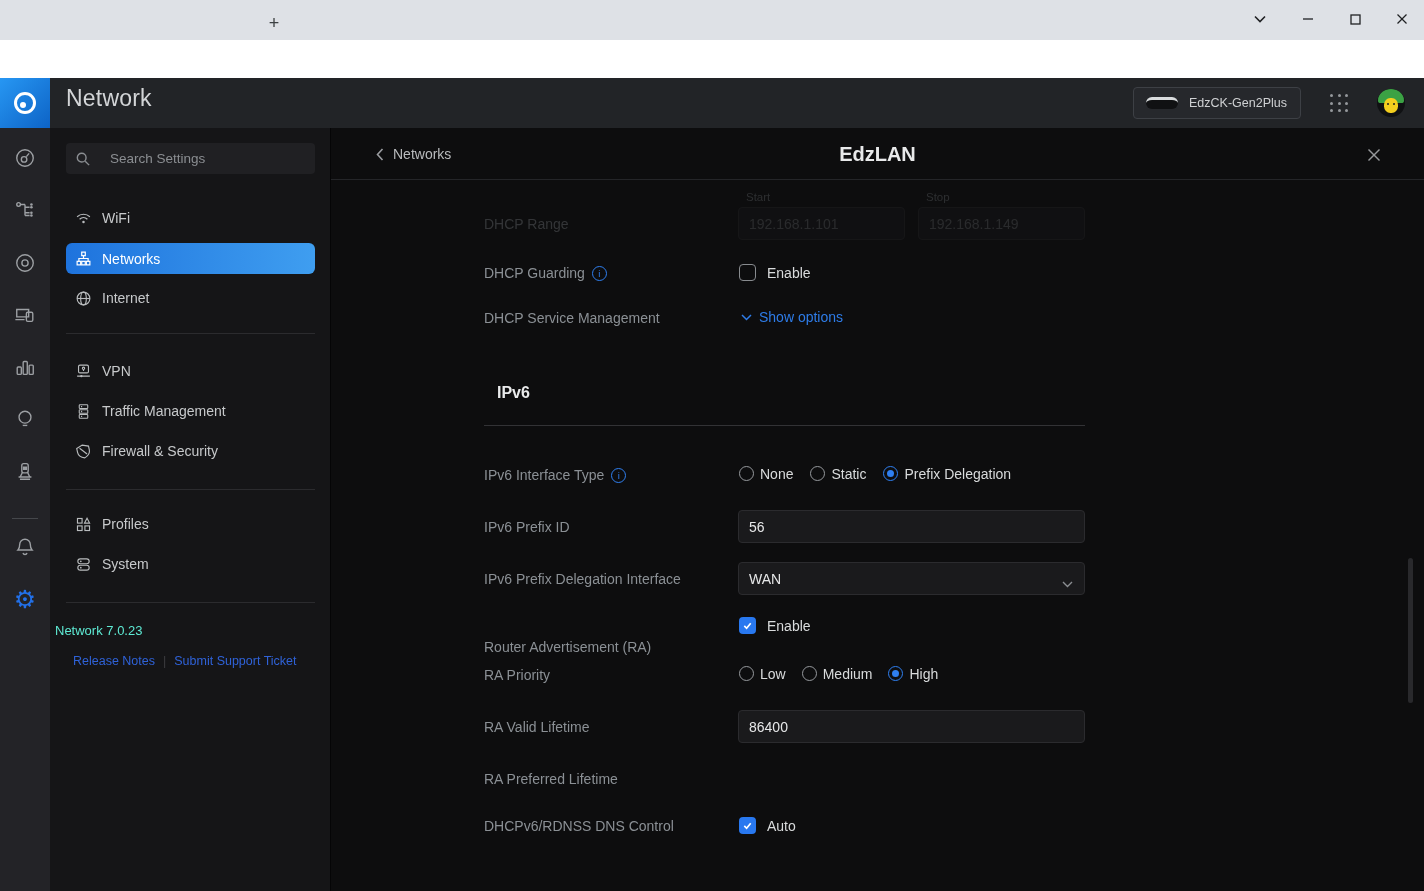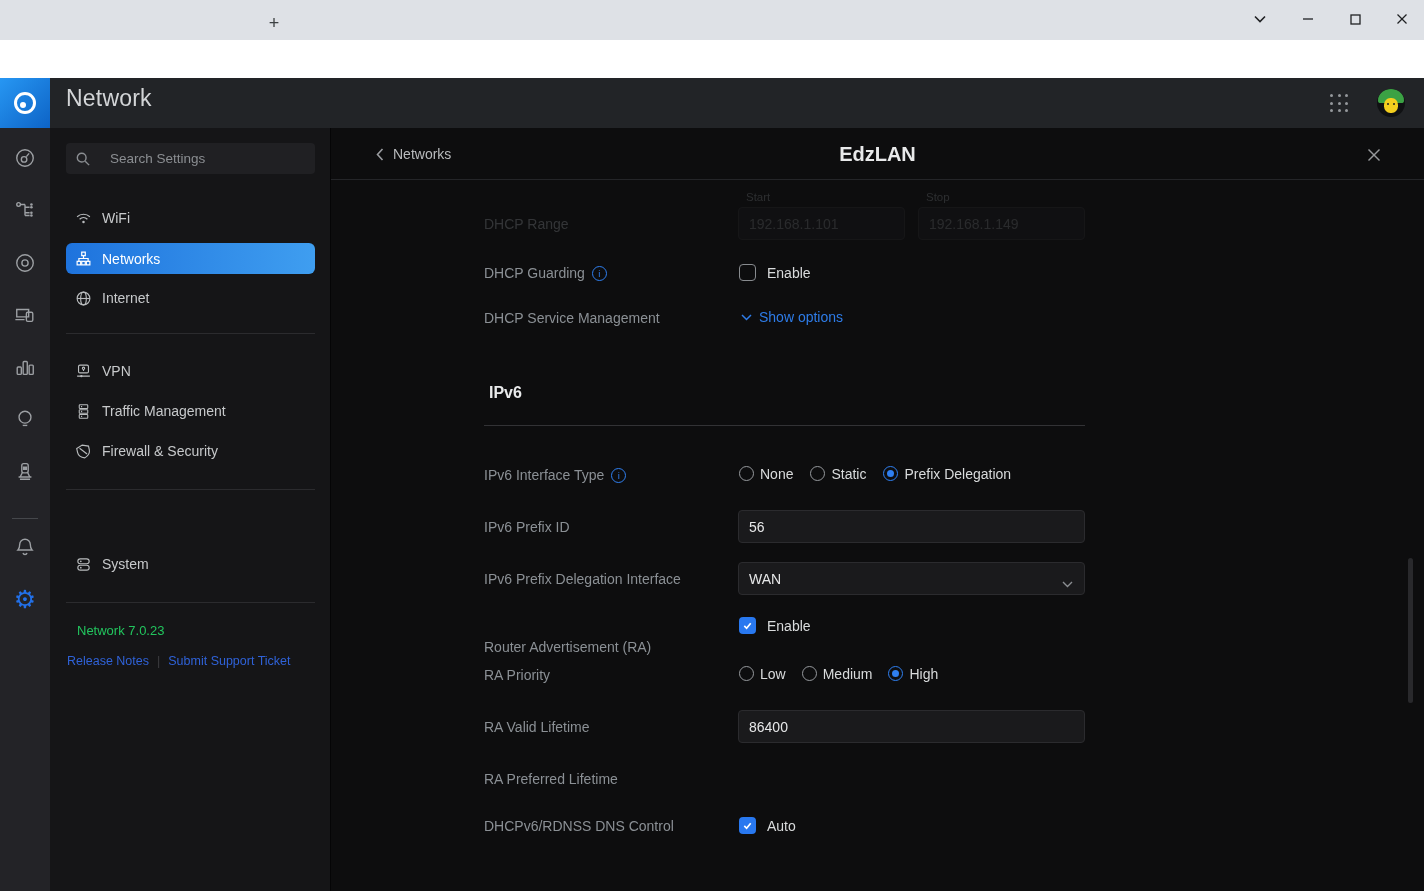--- a/index.html
+++ b/index.html
@@ -70,21 +70,21 @@
     display:flex; align-items:center; padding-left:10px; gap:20px; color:#8b8e92; }
   .search-box span { font-size:13.5px; }
   .side-item { left:0; width:281px; height:30px; display:flex; align-items:center; padding-left:25px; gap:10px;
     color:#c7c9cb; }
   .side-item svg { color:#b9bcbe; flex:none; }
   .side-item span { font-size:14px; }
   .side-item.active { left:16px; width:249px; height:31px; border-radius:6px; padding-left:9px;
     background:linear-gradient(90deg,#1e73dd,#3f9ef0); color:#ffffff; }
   .side-item.active svg { color:#ffffff; }
   .side-div { left:16px; width:249px; height:1px; background:#2b2b2e; }
-  .version { left:27px; font-size:13px; color:#22c55e; }
+  .version { left:5px; font-size:13px; color:#5eead4; }
   .side-links { left:17px; display:flex; align-items:center; font-size:12.5px; }
   .side-links a { color:#2f62d8; text-decoration:none; }
   .side-links .sep { color:#3c3c3f; margin:0 8px; }
 
   
   .modal { left:331px; top:50px; width:1093px; height:763px; background:#0d0d0e; }
   .modal-header { left:0; top:0; width:1093px; height:52px; border-bottom:1px solid #242528; }
   .back-btn { left:45px; top:0; height:52px; display:flex; align-items:center; gap:9px; color:#b9bbbd; }
   .back-btn span { font-size:14px; }
   .modal-title { left:0; top:0; width:1093px; height:52px; display:flex; align-items:center; justify-content:center;
@@ -211,20 +211,24 @@
     </div>
   </div>
 
   <div class="abs app">
 
     <div class="abs app-header">
       <div class="abs logo">
           <div class="logo-ring"></div>
         </div>
       <div class="abs app-title">Network</div>
+      <div class="abs device-chip">
+        <div class="device-thumb"></div>
+        <div class="device-name">EdzCK-Gen2Plus</div>
+      </div>
       <div class="abs apps-grid">
         <i></i>
           <i></i>
           <i></i>
           <i></i>
           <i></i>
           <i></i>
           <i></i>
           <i></i>
           <i></i>
@@ -356,35 +360,44 @@
       <div class="abs side-item" style="top:308px;">
         <svg width="17" height="17" viewBox="0 0 24 24" fill="none" stroke="currentColor" stroke-width="1.6">
             <path d="M12 2.8 20.5 6v5.6c0 4.7-3.6 8-8.5 9.6-4.9-1.6-8.5-4.9-8.5-9.6V6z" transform="rotate(-12 12 12)"></path>
             <path d="M6.5 7.5 17 15.5"></path>
           </svg>
         <span>Firewall &amp; Security</span>
       </div>
 
       <div class="abs side-div" style="top:361px;"></div>
 
+      <div class="abs side-item" style="top:381px;">
+        <svg width="17" height="17" viewBox="0 0 24 24" fill="none" stroke="currentColor" stroke-width="1.6">
+            <rect x="3.5" y="3.5" width="6.5" height="6.5"></rect>
+            <path d="M17 3.2l3.6 6.8h-7.2z"></path>
+            <rect x="3.5" y="14" width="6.5" height="6.5"></rect>
+            <rect x="14" y="14" width="6.5" height="6.5"></rect>
+          </svg>
+        <span>Profiles</span>
+      </div>
 
       <div class="abs side-item" style="top:421px;">
         <svg width="17" height="17" viewBox="0 0 24 24" fill="none" stroke="currentColor" stroke-width="1.6">
             <rect x="4" y="4" width="16" height="7" rx="3.5"></rect>
             <rect x="4" y="13" width="16" height="7" rx="3.5"></rect>
             <circle cx="8.2" cy="7.5" r="1.2" fill="currentColor" stroke="none"></circle>
             <circle cx="8.2" cy="16.5" r="1.2" fill="currentColor" stroke="none"></circle>
           </svg>
         <span>System</span>
       </div>
 
       <div class="abs side-div" style="top:474px;"></div>
 
       <div class="abs version" style="top:495px;">Network 7.0.23</div>
-      <div class="abs side-links" style="top:526px;">
+      <div class="abs side-links" style="top:526px;margin-left:6px;">
         <a>Release Notes</a>
         <span class="sep">|</span>
         <a>Submit Support Ticket</a>
       </div>
     </div>
 
     <div class="abs modal">
       <div class="abs modal-title">EdzLAN</div>
       <div class="abs modal-header"></div>
       <div class="abs back-btn">
@@ -416,21 +429,21 @@
       <div class="abs ctl-label" style="left:436px; top:137px;">Enable</div>
 
       <div class="abs flabel" style="top:181px;">DHCP Service Management</div>
       <div class="abs link-blue" style="left:410px; top:181px;">
         <svg width="11" height="7" viewBox="0 0 11 7">
             <polyline points="1,1 5.5,5.5 10,1" fill="none" stroke="#2e7ce8" stroke-width="1.5"></polyline>
           </svg>
         <span>Show options</span>
       </div>
 
-      <div class="abs hsection" style="left:158px; top:256px;">IPv6</div>
+      <div class="abs hsection" style="left:166px; top:256px;">IPv6</div>
       <div class="abs hr-line" style="left:153px; top:297px; width:601px;"></div>
 
       <div class="abs flabel" style="top:338px;">
         <span>IPv6 Interface Type</span>
         <i class="info-ic">i</i>
       </div>
       <div class="abs radio-row" style="left:408px; top:338px; gap:17px;">
         <div class="radio-opt">
           <span class="radio"></span>
             <span class="ctl-label">None</span>

